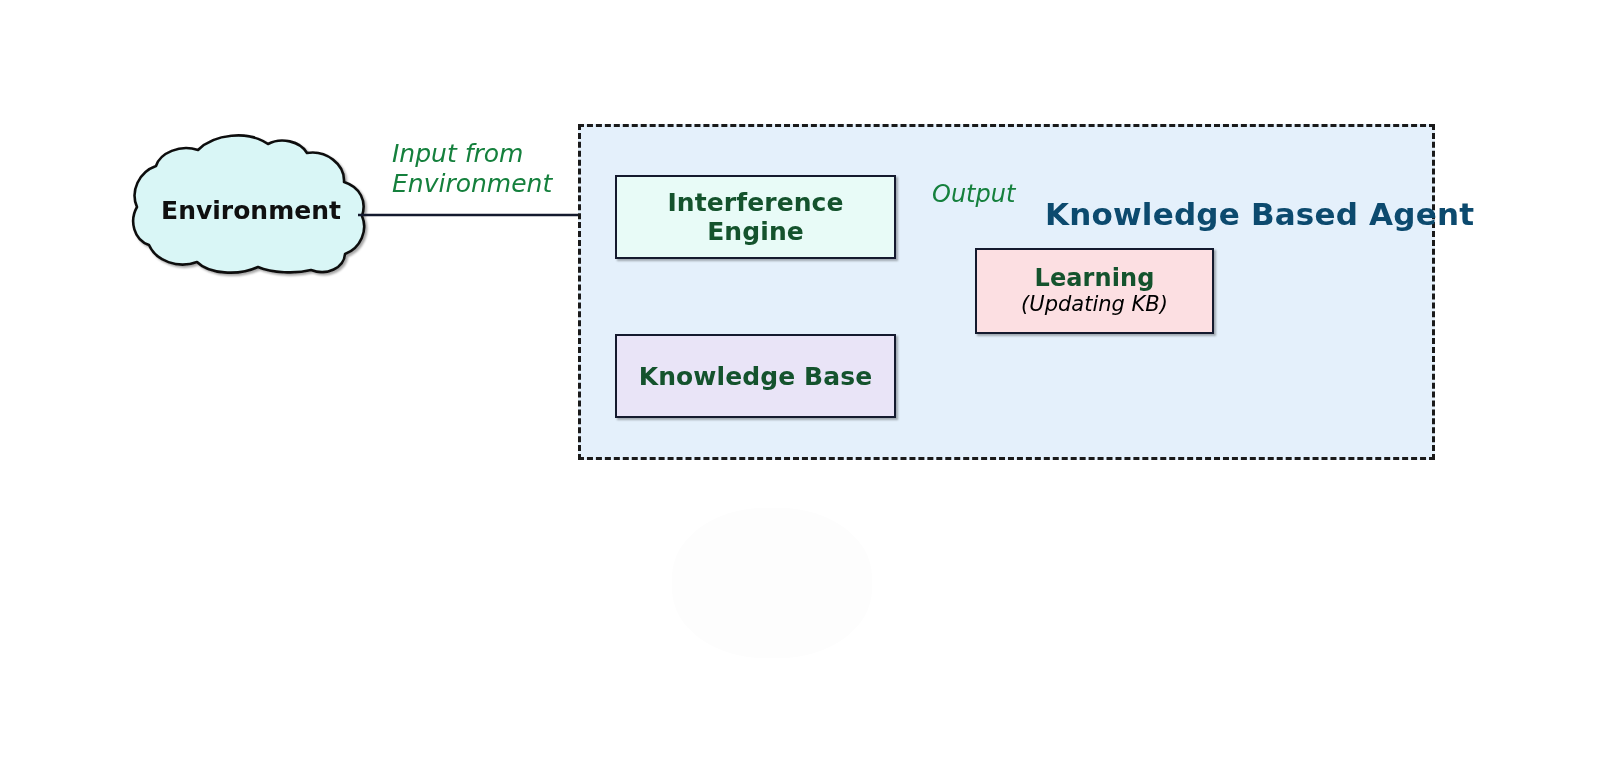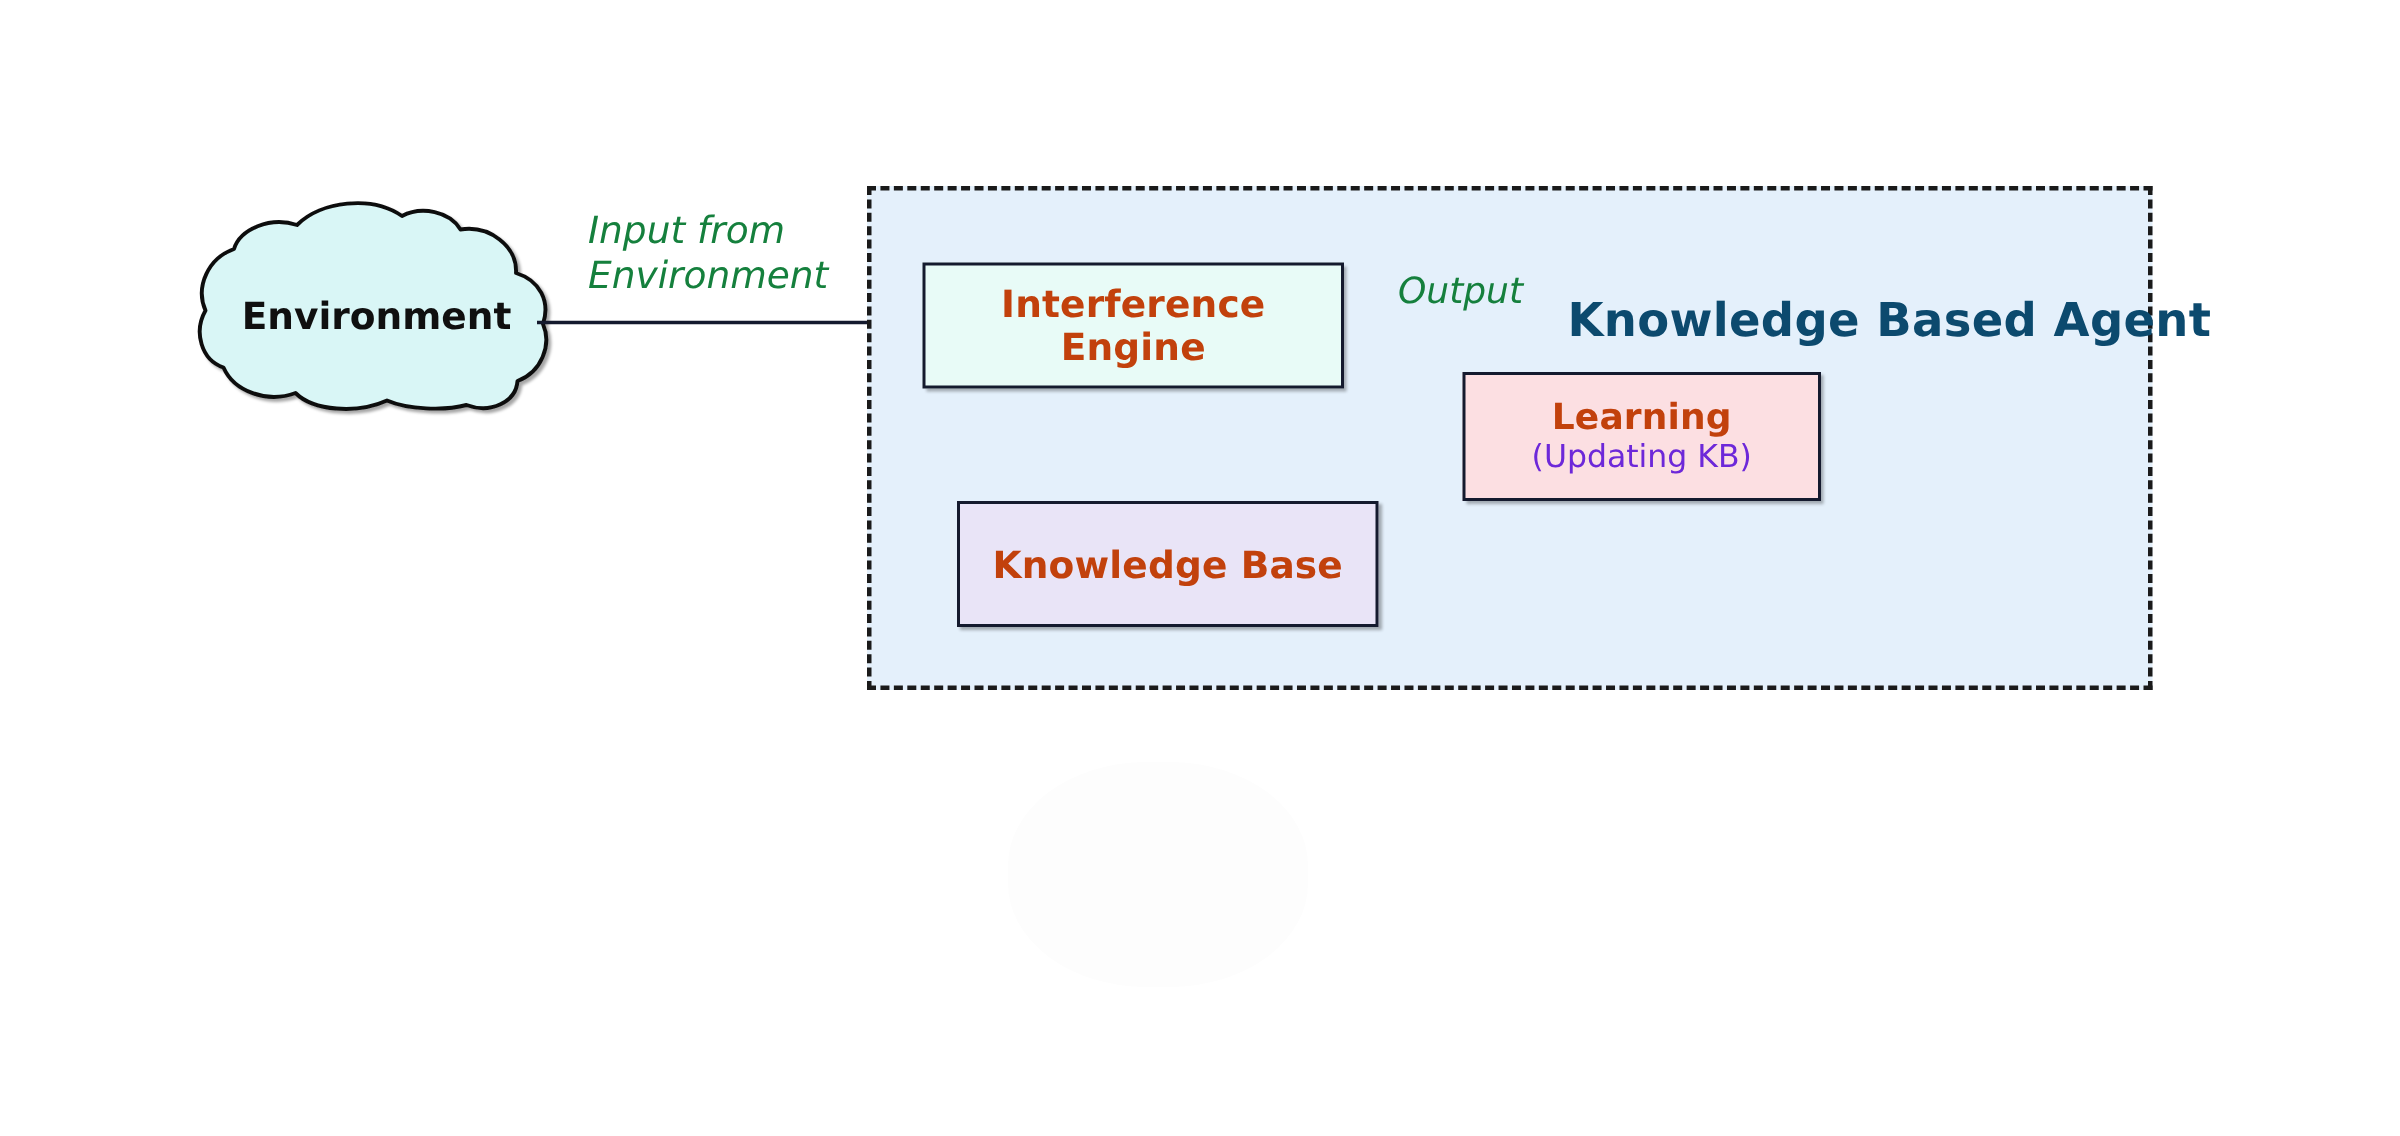--- a/index.html
+++ b/index.html
@@ -43,43 +43,43 @@
     display: flex;
     flex-direction: column;
     align-items: center;
     justify-content: center;
     text-align: center;
     box-shadow: 2px 2px 2px rgba(0,0,0,0.30);
   }
 
   .node-box .title {
     font-weight: bold;
-    color: #c2410c;
+    color: #14532d;
     letter-spacing: 0.1px;
   }
   .node-box .subtitle {
-    color: #6d28d9;
+    font-style: italic;
+    color: #000000;
   }
 
   #inference-engine-box {
     left: 615px;
     top: 175px;
     width: 281px;
     height: 84px;
     background: #e8fbf7;
   }
   #inference-engine-box .title { font-size: 25px; }
 
   #knowledge-base-box {
     left: 615px;
     top: 334px;
     width: 281px;
     height: 84px;
     background: #e9e4f7;
-    margin-left: 23px;
   }
   #knowledge-base-box .title { font-size: 25px; }
 
   #learning-box {
     left: 975px;
     top: 248px;
     width: 239px;
     height: 86px;
     background: #fcdfe2;
     justify-content: center;

